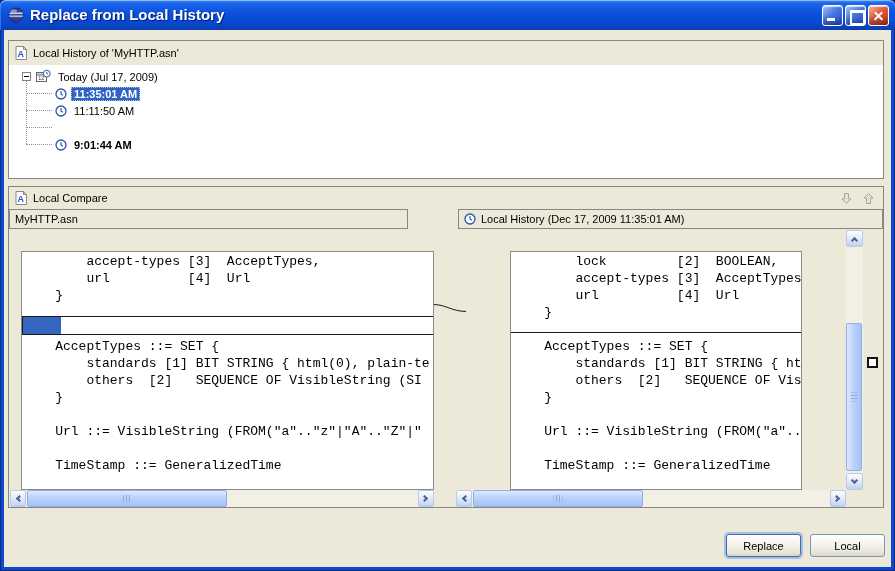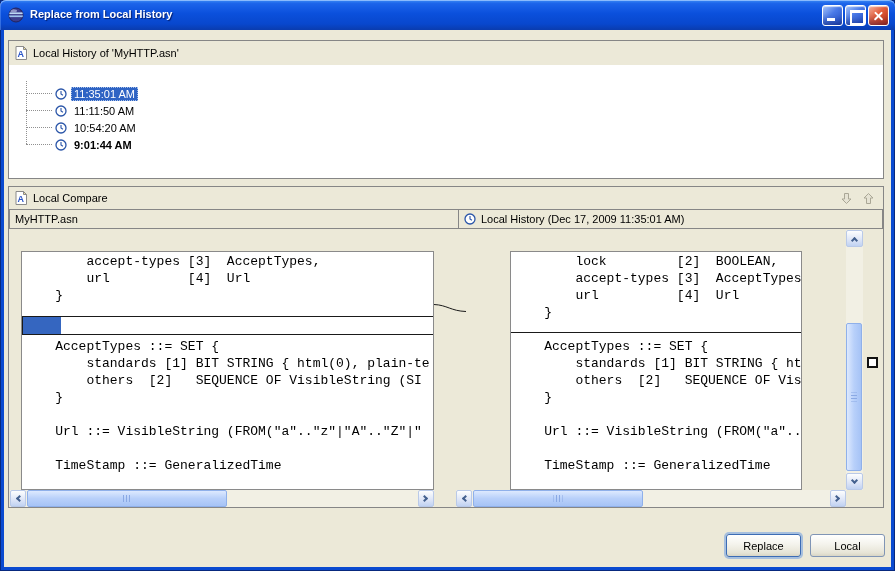--- a/index.html
+++ b/index.html
@@ -16,21 +16,21 @@
   
   .titlebar {
     position:absolute; top:0; left:0; right:0; height:30px;
     background:linear-gradient(180deg,#3a8af4 0%,#1c64ea 12%,#0b50dc 45%,#0847cd 80%,#0a3cae 100%);
     border-radius:6px 6px 0 0;
     box-shadow:inset 0 1px 0 rgba(160,200,255,.8), inset 1px 0 0 rgba(120,170,255,.4);
   }
   .title-icon { position:absolute; left:8px; top:7px; width:16px; height:16px; }
   .title-text {
     position:absolute; left:30px; top:0; line-height:29px;
-    color:#fff; font-weight:bold; font-size:11px;
+    color:#fff; font-weight:bold; font-size:15px;
     text-shadow:1px 1px 1px rgba(0,20,90,.85);
     white-space:nowrap;
   }
   .win-btns { position:absolute; right:6px; top:5px; display:flex; gap:2px; }
   .win-btn {
     width:21px; height:21px; border-radius:3px; border:1px solid #fff;
     position:relative; cursor:default;
     box-shadow:inset 0 -9px 9px -6px rgba(0,0,60,.45), inset 0 1px 1px rgba(255,255,255,.7);
   }
   .wb-blue { background:linear-gradient(135deg,#a6c4fa 0%,#4a7ae8 45%,#2453cc 100%); }
@@ -45,41 +45,41 @@
   
   .client { position:absolute; left:4px; right:4px; top:30px; bottom:4px; background:#ece9d8; }
   .panel { position:absolute; background:#ece9d8; border:1px solid #868686; }
   .panel-title { display:flex; align-items:center; gap:6px; padding-left:6px; height:23px; }
   .panel-title span { white-space:nowrap; }
   
   .history-panel { left:4px; top:10px; width:876px; height:139px; }
   .tree-area { position:absolute; left:0; right:0; top:24px; bottom:0; background:#fff; overflow:hidden; }
   .t-row { position:absolute; left:0; right:0; height:17px; display:flex; align-items:center; gap:4px; white-space:nowrap; }
   .t-root { top:3px;  padding-left:13px; }
-  .t-k0 { top:20px; } .t-k1 { top:37px; } .t-k2 { top:54px; } .t-k3 { top:71px;font-weight:bold; }
+  .t-k0 { top:20px;font-weight:bold; } .t-k1 { top:37px; } .t-k2 { top:54px; } .t-k3 { top:71px;font-weight:bold; }
   .t-kid { padding-left:46px; }
   .t-label { padding:1px 3px; }
   .t-selected { background:#2e63c4; color:#fff; outline:1px dotted #a8c0e8; outline-offset:-1px; }
   .minus-box {
     width:9px; height:9px; background:#fff; border:1px solid #848484; position:relative; flex:none;
   }
   .minus-box::after { content:""; position:absolute; left:1px; top:3px; width:5px; height:1px; background:#000; }
   .tree-vline { position:absolute; left:17px; top:16px; height:63px; border-left:1px dotted #909090; }
   .tree-hline { position:absolute; left:17px; width:26px; border-top:1px dotted #909090; }
   .hl0 { top:28px; } .hl1 { top:45px; } .hl2 { top:62px; } .hl3 { top:79px; }
   
   .compare-panel { left:4px; top:156px; width:876px; height:322px; }
   .compare-title { height:22px; display:flex; align-items:center; gap:6px; padding-left:6px; }
   .diff-nav { position:absolute; right:6px; top:3px; display:flex; gap:4px; }
   .nav-btn { width:18px; height:17px; display:flex; align-items:center; justify-content:center; }
   .hdr-cell {
     position:absolute; top:22px; height:20px; border:1px solid #868686; background:#ece9d8;
     display:flex; align-items:center; gap:5px; padding-left:5px; white-space:nowrap; overflow:hidden;
   }
-  .hdr-left  { left:0; width:496px; }
+  .hdr-left  { left:0; width:399px; }
   .hdr-right { left:449px; right:0; }
   .edit-main { position:absolute; top:43px; height:260px; display:flex; }
   .left-main  { left:1px;  width:424px; }
   .right-main { left:447px; width:407px;gap:44px; }
   .ruler-l { width:11px; flex:none; }
   .ruler-r { width:10px; flex:none; }
   .code {
     flex:1; background:#fff; border:1px solid #8a8a8a; overflow:hidden; position:relative;margin-top:21px;
   }
   .code pre {
@@ -192,41 +192,45 @@
         </svg>
         <span>Local History of 'MyHTTP.asn'</span>
       </div>
       <div class="tree-area">
         <div class="tree-vline"></div>
         <div class="tree-hline hl0"></div>
         <div class="tree-hline hl1"></div>
         <div class="tree-hline hl2"></div>
         <div class="tree-hline hl3"></div>
 
+        <div class="t-row t-root">
+          <div class="minus-box"></div>
+          <svg width="16" height="16" viewBox="0 0 16 16">
+            <rect x="1.5" y="3.5" width="10" height="9" fill="#fff" stroke="#666"></rect>
+            <rect x="1.5" y="3.5" width="10" height="2.4" fill="#cddcf2" stroke="#666"></rect>
+            <text x="3.2" y="11.4" font-size="5.5" fill="#333" font-family="Liberation Sans, sans-serif">12</text>
+            <circle cx="11.8" cy="4.6" r="3.4" fill="#fff" stroke="#2a55a8"></circle>
+            <path d="M11.8 2.8 V4.6 L13.1 5.5" stroke="#2a55a8" stroke-width="1" fill="none"></path>
+          </svg>
+          <span class="t-label">Today (Jul 17, 2009)</span>
+        </div>
 
         <div class="t-row t-kid t-k0">
           <svg width="12" height="12" viewBox="0 0 12 12">
             <circle cx="6" cy="6" r="5" fill="#fff" stroke="#2a55a8" stroke-width="1.3"></circle>
             <path d="M6 3.1 V6 L7.9 7.3" stroke="#2a55a8" stroke-width="1.1" fill="none"></path>
           </svg>
           <span class="t-label t-selected">11:35:01 AM</span>
         </div>
         <div class="t-row t-kid t-k1">
           <svg width="12" height="12" viewBox="0 0 12 12">
             <circle cx="6" cy="6" r="5" fill="#fff" stroke="#2a55a8" stroke-width="1.3"></circle>
             <path d="M6 3.1 V6 L7.9 7.3" stroke="#2a55a8" stroke-width="1.1" fill="none"></path>
           </svg>
           <span class="t-label">11:11:50 AM</span>
-        </div>
-        <div class="t-row t-kid t-k2">
-          <svg width="12" height="12" viewBox="0 0 12 12">
-            <circle cx="6" cy="6" r="5" fill="#fff" stroke="#2a55a8" stroke-width="1.3"></circle>
-            <path d="M6 3.1 V6 L7.9 7.3" stroke="#2a55a8" stroke-width="1.1" fill="none"></path>
-          </svg>
-          <span class="t-label">10:54:20 AM</span>
         </div>
         <div class="t-row t-kid t-k3">
           <svg width="12" height="12" viewBox="0 0 12 12">
             <circle cx="6" cy="6" r="5" fill="#fff" stroke="#2a55a8" stroke-width="1.3"></circle>
             <path d="M6 3.1 V6 L7.9 7.3" stroke="#2a55a8" stroke-width="1.1" fill="none"></path>
           </svg>
           <span class="t-label">9:01:44 AM</span>
         </div>
       </div>
     </div>

